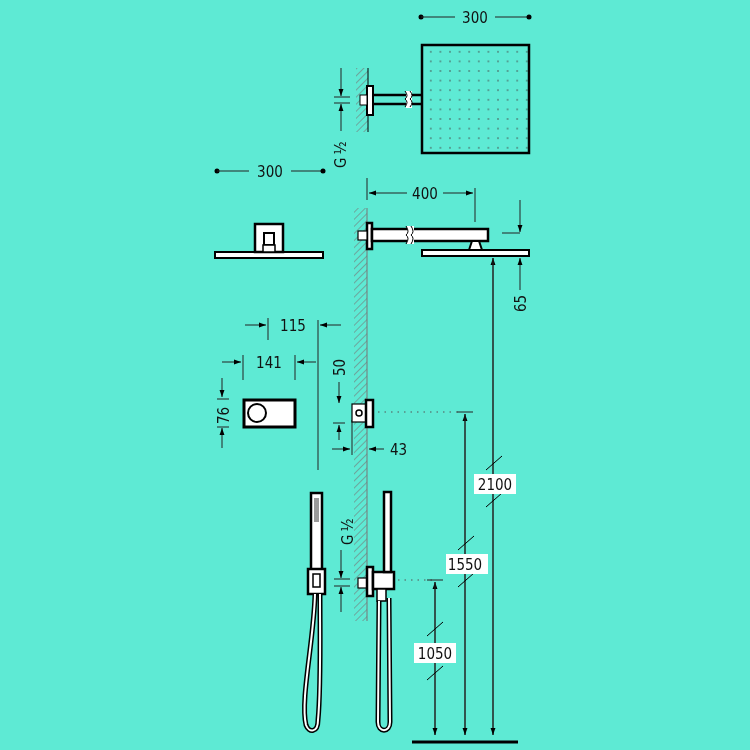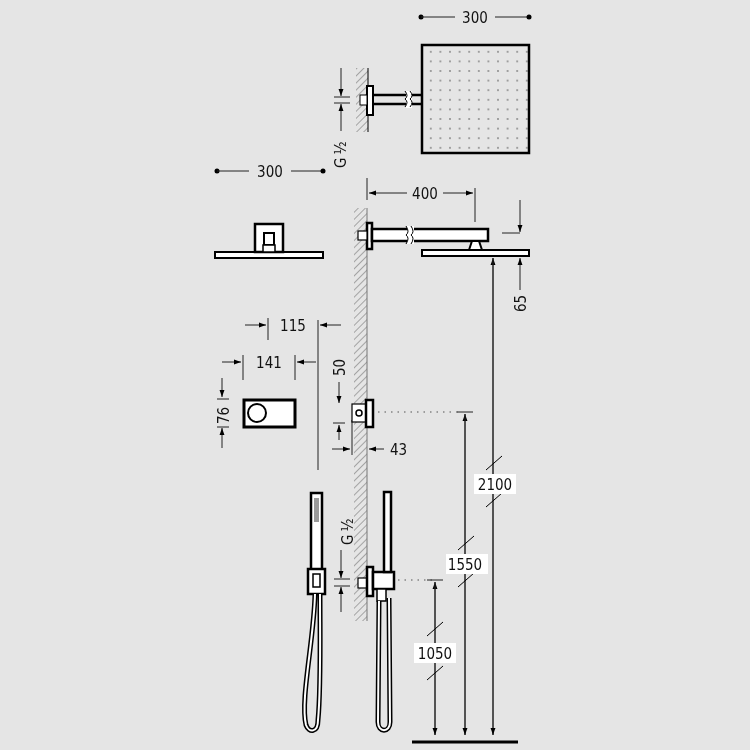--- a/index.html
+++ b/index.html
@@ -1,16 +1,16 @@
 <!DOCTYPE html>
 <html><head>
 <meta charset="utf-8">
 <style>
   html, body { margin: 0; padding: 0; background: #ffffff; }
-  #canvas { position: relative; width: 750px; height: 750px; background: #e5e5e5; overflow: hidden; }
+  #canvas { position: relative; width: 750px; height: 750px; background: #5eead4; overflow: hidden; }
   svg { position: absolute; left: 0; top: 0; }
   .dim-text { font-family: "DejaVu Sans Condensed", "DejaVu Sans", sans-serif; font-size: 15px; fill: #111111; }
   .stroke-thin { stroke: #000; stroke-width: 1; fill: none; }
   .dim-line { stroke: #222; stroke-width: 1; fill: none; }
   .dot-line { stroke: #555; stroke-width: 1.2; stroke-dasharray: 1.5 5; fill: none; }
 </style>
 </head>
 <body>
 
 <div id="canvas">

